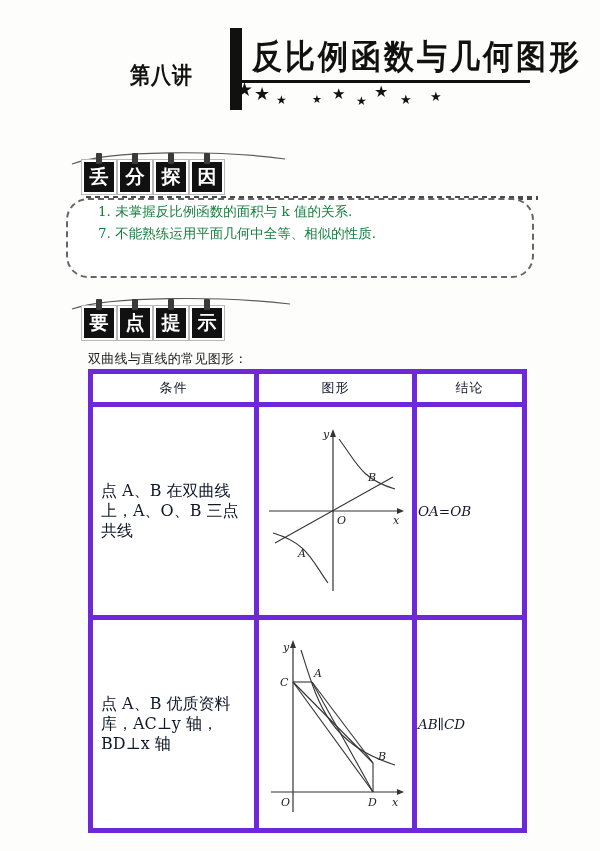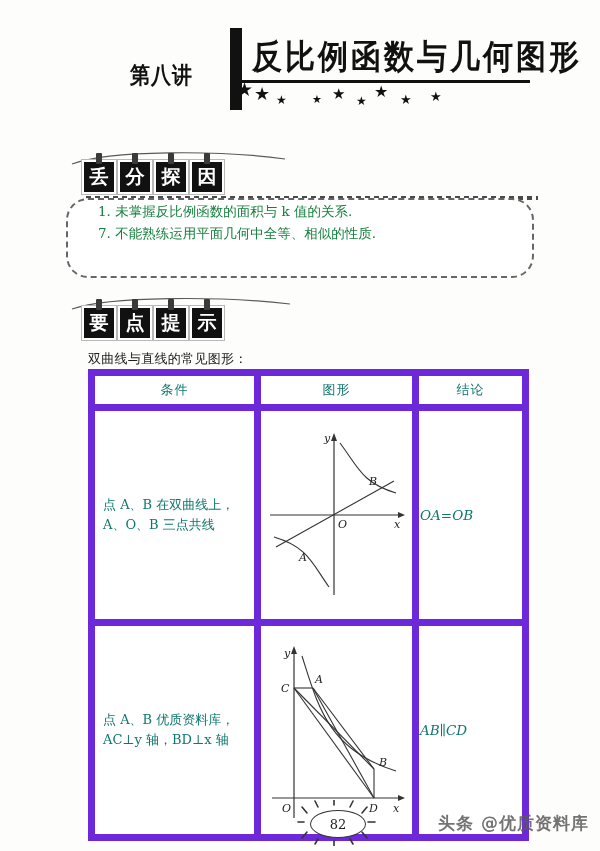--- a/index.html
+++ b/index.html
@@ -172,37 +172,37 @@
   .tbl {
     position: absolute;
     left: 88px;
     top: 369px;
     width: 434px;
     border-collapse: collapse;
     table-layout: fixed;
     background: #fff;
   }
   .tbl th, .tbl td {
-    border: 7px solid #6d28d9;
+    border: 5px solid #6d28d9;
     font-weight: normal;
     vertical-align: middle;
     font-family: "DejaVu Serif", "Liberation Serif", serif;
-    color: #0f766e;
+    color: #0f172a;
   }
   .tbl th {
     height: 26px;
     font-size: 13px;
     text-align: center;
     letter-spacing: 1px;
   }
   .col-cond { width: 166px; }
   .col-fig  { width: 158px; }
   .col-conc { width: 110px; }
   .cell-cond {
-    font-size: 13px;
+    font-size: 16px;
     line-height: 20px;
     padding: 4px 8px;
     text-align: left;
   }
   .cell-conc {
     font-size: 13.5px;
     text-align: left;
     font-style: italic;
   }
   .cell-fig {
@@ -401,35 +401,15 @@
             <text x="117" y="136" font-size="11" font-style="italic" font-family="DejaVu Serif, Liberation Serif, serif" fill="#222">B</text>
             <text x="19" y="62" font-size="11" font-style="italic" font-family="DejaVu Serif, Liberation Serif, serif" fill="#222">C</text>
             <text x="107" y="182" font-size="11" font-style="italic" font-family="DejaVu Serif, Liberation Serif, serif" fill="#222">D</text>
           </svg>
         </td>
         <td class="cell-conc">AB∥CD</td>
       </tr>
     </tbody>
   </table>
 
-  <div class="page-num-wrap">
-    <svg width="82" height="46" viewBox="0 0 82 46">
-      <g stroke="#333" stroke-width="1.6" stroke-linecap="round">
-        <line x1="8" y1="22" x2="2" y2="22"></line>
-        <line x1="11" y1="13" x2="6" y2="7"></line>
-        <line x1="22" y1="7" x2="19" y2="1"></line>
-        <line x1="38" y1="5" x2="38" y2="0"></line>
-        <line x1="54" y1="7" x2="57" y2="1"></line>
-        <line x1="66" y1="13" x2="71" y2="7"></line>
-        <line x1="72" y1="22" x2="79" y2="22"></line>
-        <line x1="66" y1="32" x2="71" y2="38"></line>
-        <line x1="54" y1="39" x2="57" y2="44"></line>
-        <line x1="38" y1="41" x2="38" y2="46"></line>
-        <line x1="22" y1="39" x2="19" y2="44"></line>
-        <line x1="11" y1="32" x2="6" y2="38"></line>
-      </g>
-    </svg>
-    <div class="page-num">82</div>
-  </div>
-
-  <div class="watermark">头条 @优质资料库</div>
+
 
 </div>
 
 </body></html>

